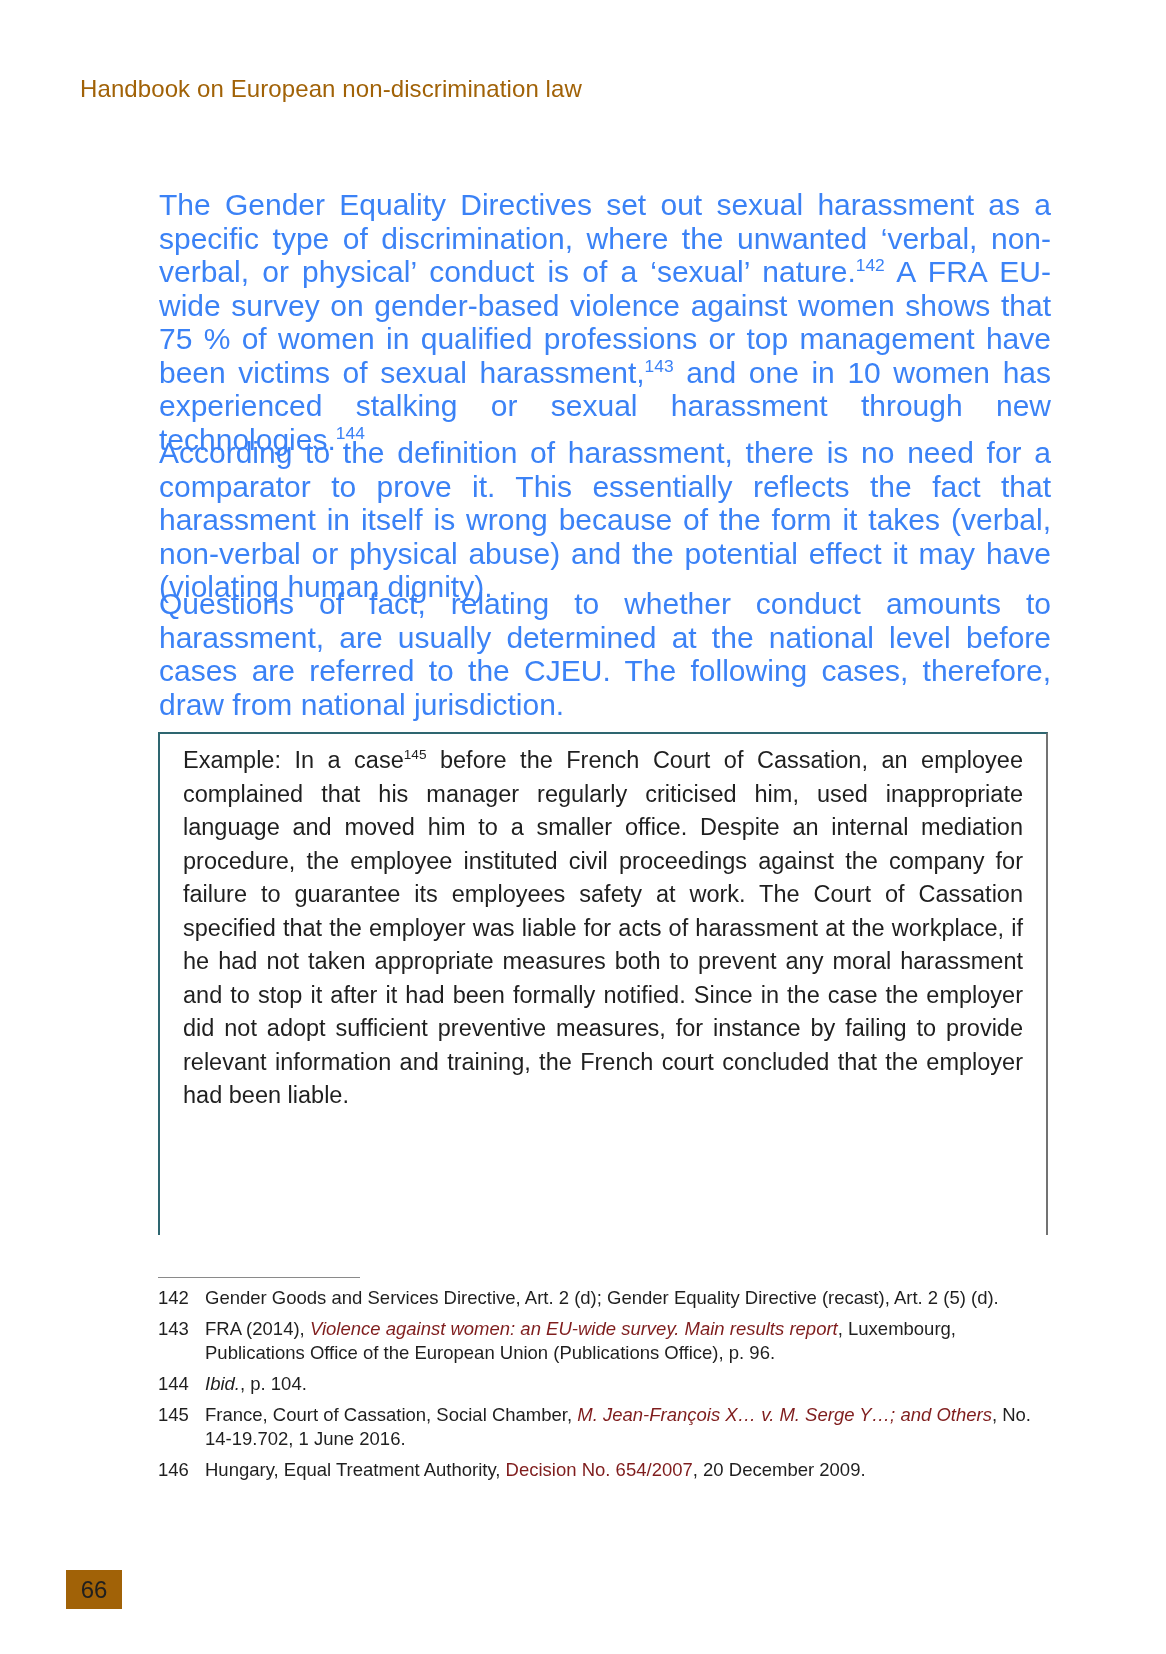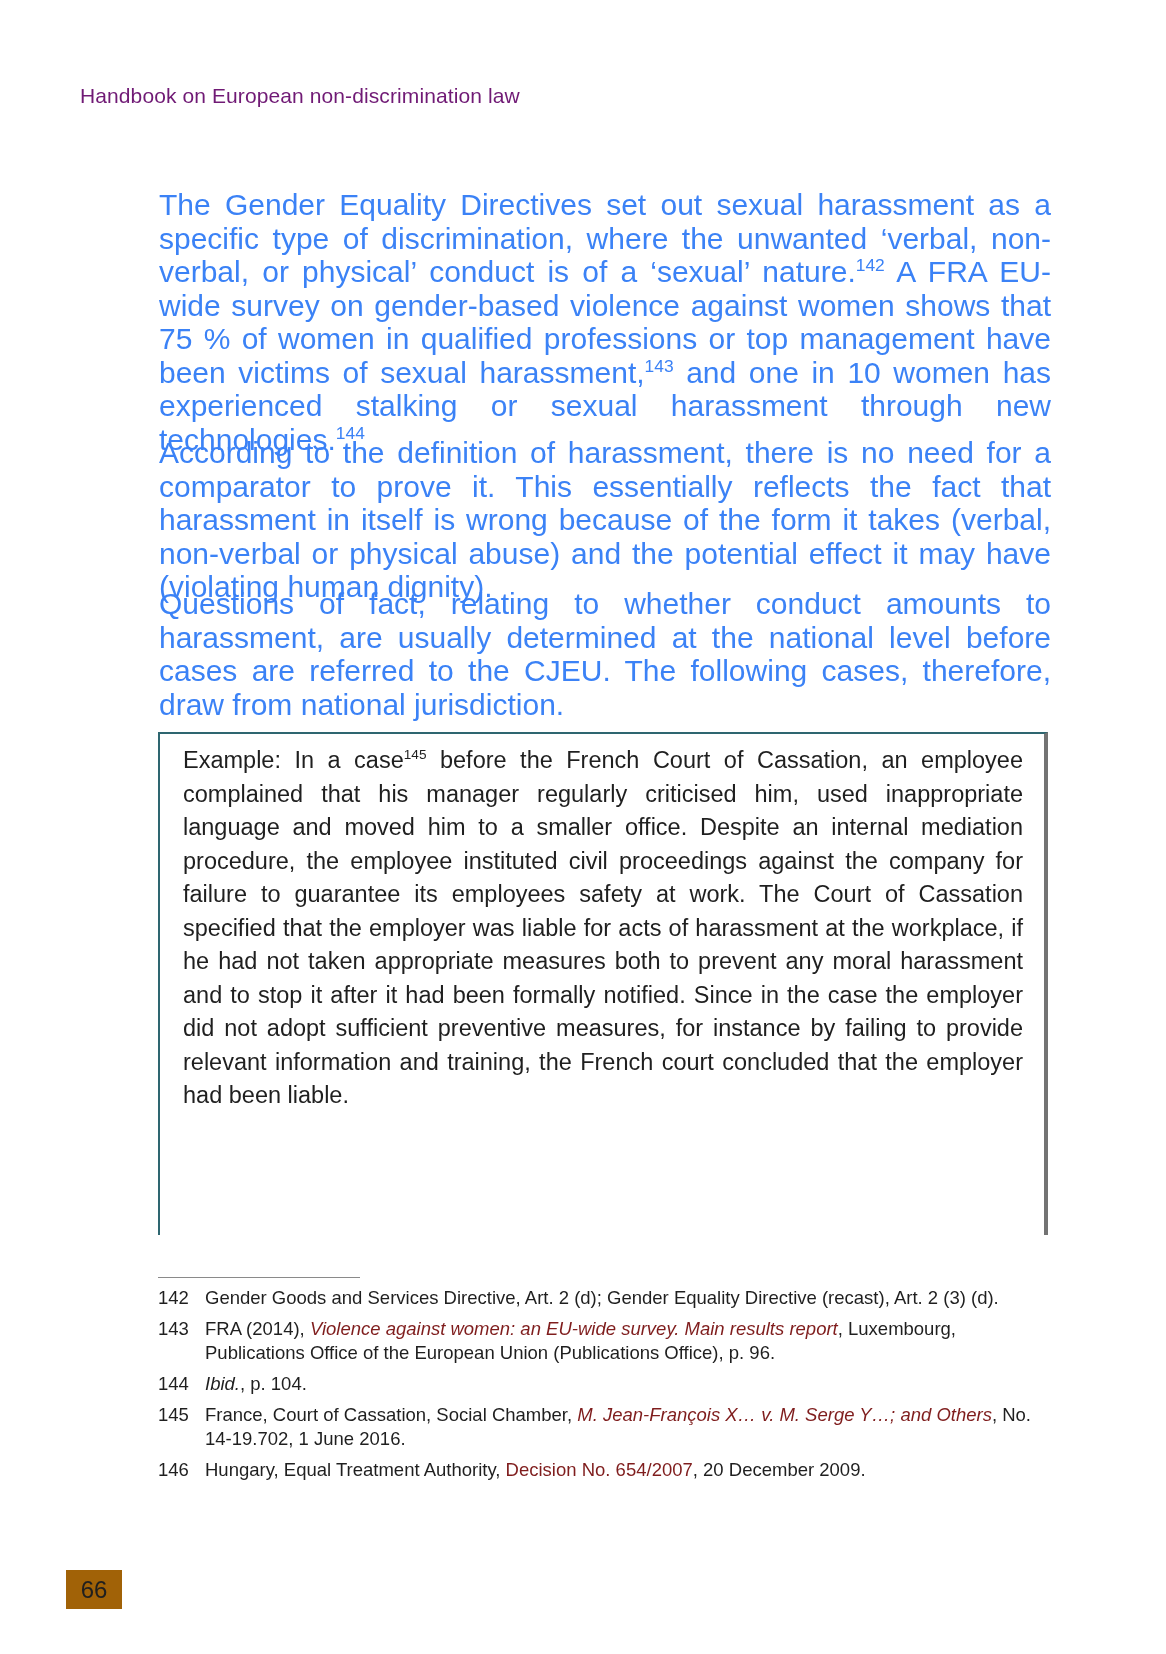--- a/index.html
+++ b/index.html
@@ -1,35 +1,35 @@
 <!DOCTYPE html>
 <html><head>
 <meta charset="utf-8">
 <style>
   html, body { margin: 0; padding: 0; background: #ffffff; }
   body {
     width: 1166px; height: 1654px; position: relative; overflow: hidden;
     font-family: "Liberation Sans", "DejaVu Sans", sans-serif; color: #1f1f1f;
   }
   .running-header {
-    position: absolute; left: 80px; top: 84px;
-    font-size: 21px; color: #701a75; letter-spacing: 0.1px;
+    position: absolute; left: 80px; top: 75px;
+    font-size: 24px; color: #a16207; letter-spacing: 0.1px;
   }
   .body-text {
     position: absolute; left: 159px; width: 892px;
     font-size: 30px; line-height: 33.5px; text-align: justify; color: #3b82f6;
   }
   .body-text p { margin: 0; }
   #p1 { top: 188px; }
   #p2 { top: 436px; }
   #p3 { top: 587px; }
   sup { font-size: 0.58em; line-height: 0; vertical-align: super; }
   .example-box {
     position: absolute; left: 158px; top: 732px; width: 890px; height: 503px;
-    border-top: 2px solid #2e6670; border-left: 2px solid #2e6670; border-right: 4px solid #737373;
+    border-top: 2px solid #2e6670; border-left: 2px solid #2e6670; border-right: 2px solid #737373;
     box-sizing: border-box;
   }
   .example-box .ex {
     position: absolute; left: 23px; width: 840px;
     font-size: 23.5px; line-height: 33.5px; text-align: justify; color: #1f1f1f; margin: 0;
   }
   #ex1 { top: 10px; }
   #ex2 { top: 395px; }
   .fn-rule {
     position: absolute; left: 158px; top: 1277px; width: 202px; height: 0;
@@ -69,21 +69,21 @@
 
 <div class="example-box">
   <p class="ex" id="ex1"><span>Example: In a case</span><sup>145</sup><span> before the French Court of Cassation, an employee complained that his manager regularly criticised him, used inappropriate language and moved him to a smaller office. Despite an internal mediation procedure, the employee instituted civil proceedings against the company for failure to guarantee its employees safety at work. The Court of Cassation specified that the employer was liable for acts of harassment at the workplace, if he had not taken appropriate measures both to prevent any moral harassment and to stop it after it had been formally notified. Since in the case the employer did not adopt sufficient preventive measures, for instance by failing to provide relevant information and training, the French court concluded that the employer had been liable.</span></p>
 </div>
 
 <div class="fn-rule"></div>
 
 <div class="footnotes">
   <div class="fn">
     <span class="fn-num">142</span>
-    <span class="fn-text">Gender Goods and Services Directive, Art. 2 (d); Gender Equality Directive (recast), Art. 2 (3) (d).</span>
+    <span class="fn-text">Gender Goods and Services Directive, Art. 2 (d); Gender Equality Directive (recast), Art. 2 (5) (d).</span>
   </div>
   <div class="fn">
     <span class="fn-num">143</span>
     <span class="fn-text"><span>FRA (2014), </span><span class="link it">Violence against women: an EU-wide survey. Main results report</span><span>, Luxembourg, Publications Office of the European Union (Publications Office), p. 96.</span></span>
   </div>
   <div class="fn">
     <span class="fn-num">144</span>
     <span class="fn-text"><span class="it">Ibid.</span><span>, p. 104.</span></span>
   </div>
   <div class="fn">

